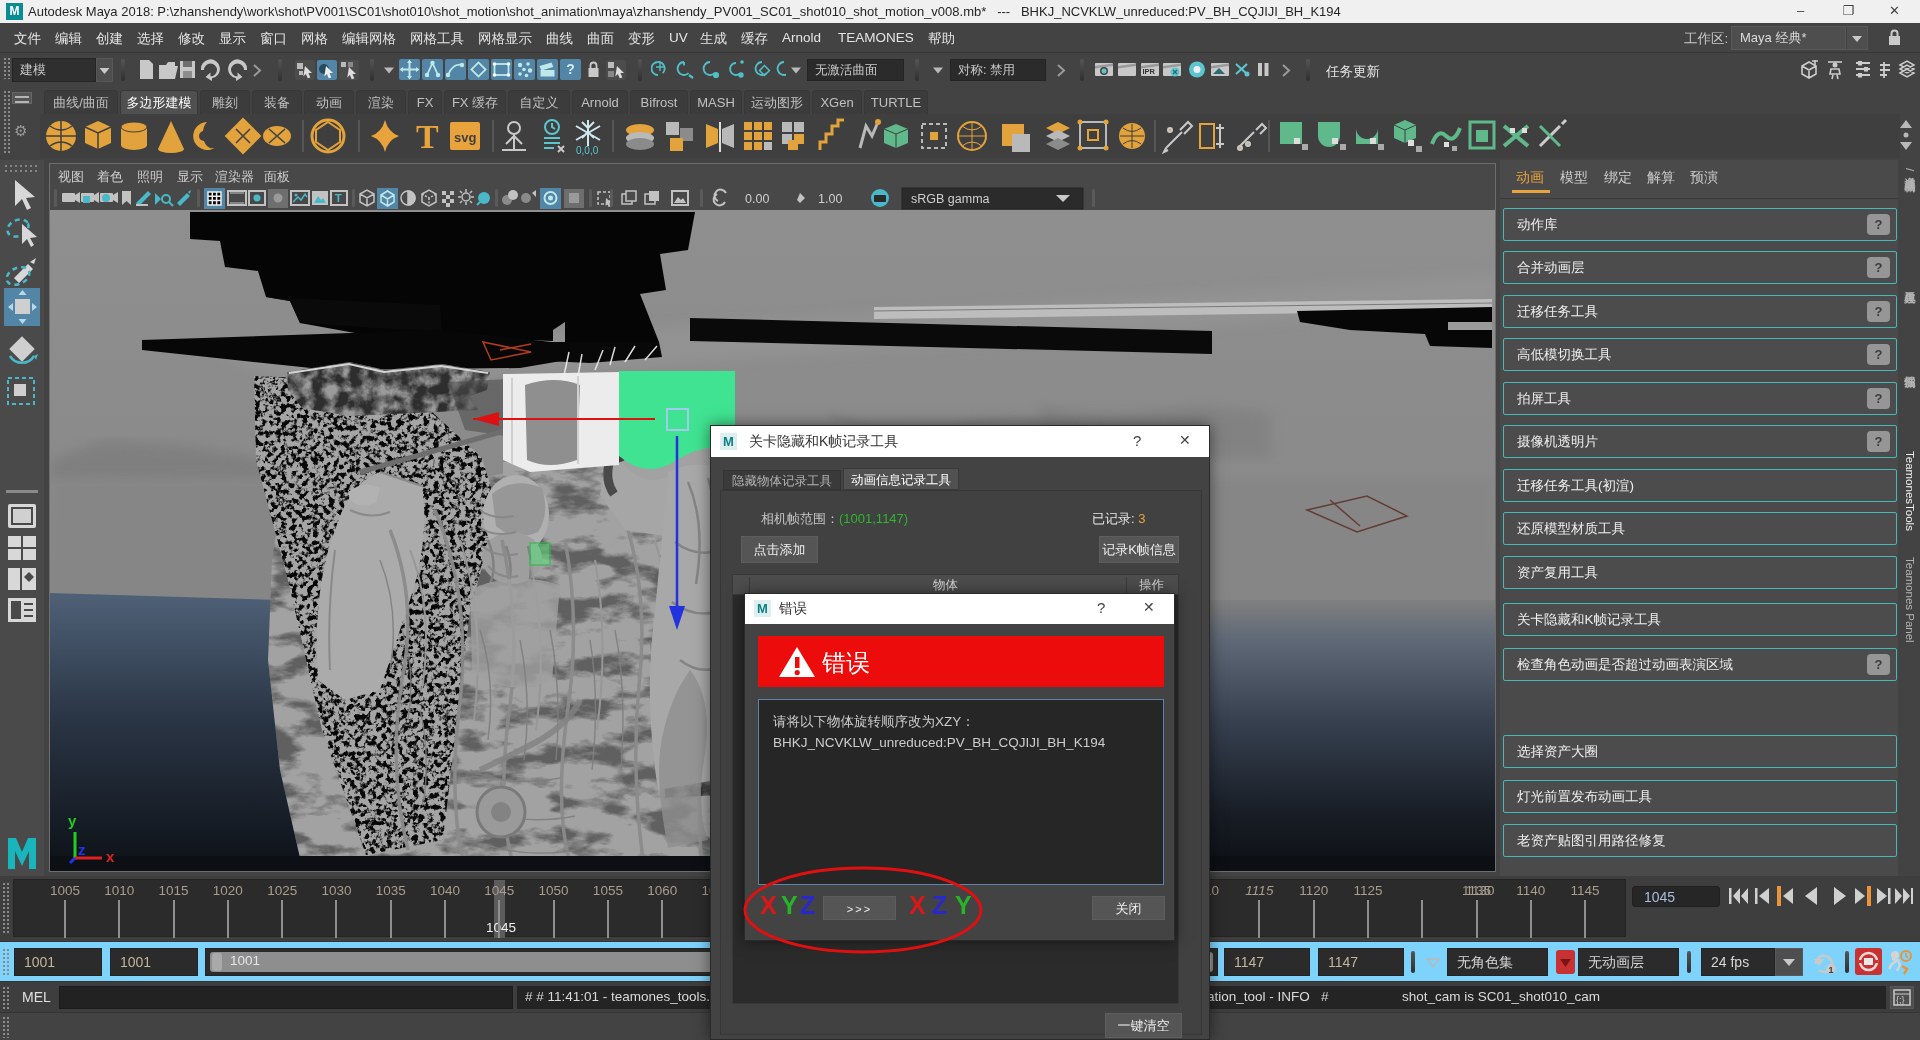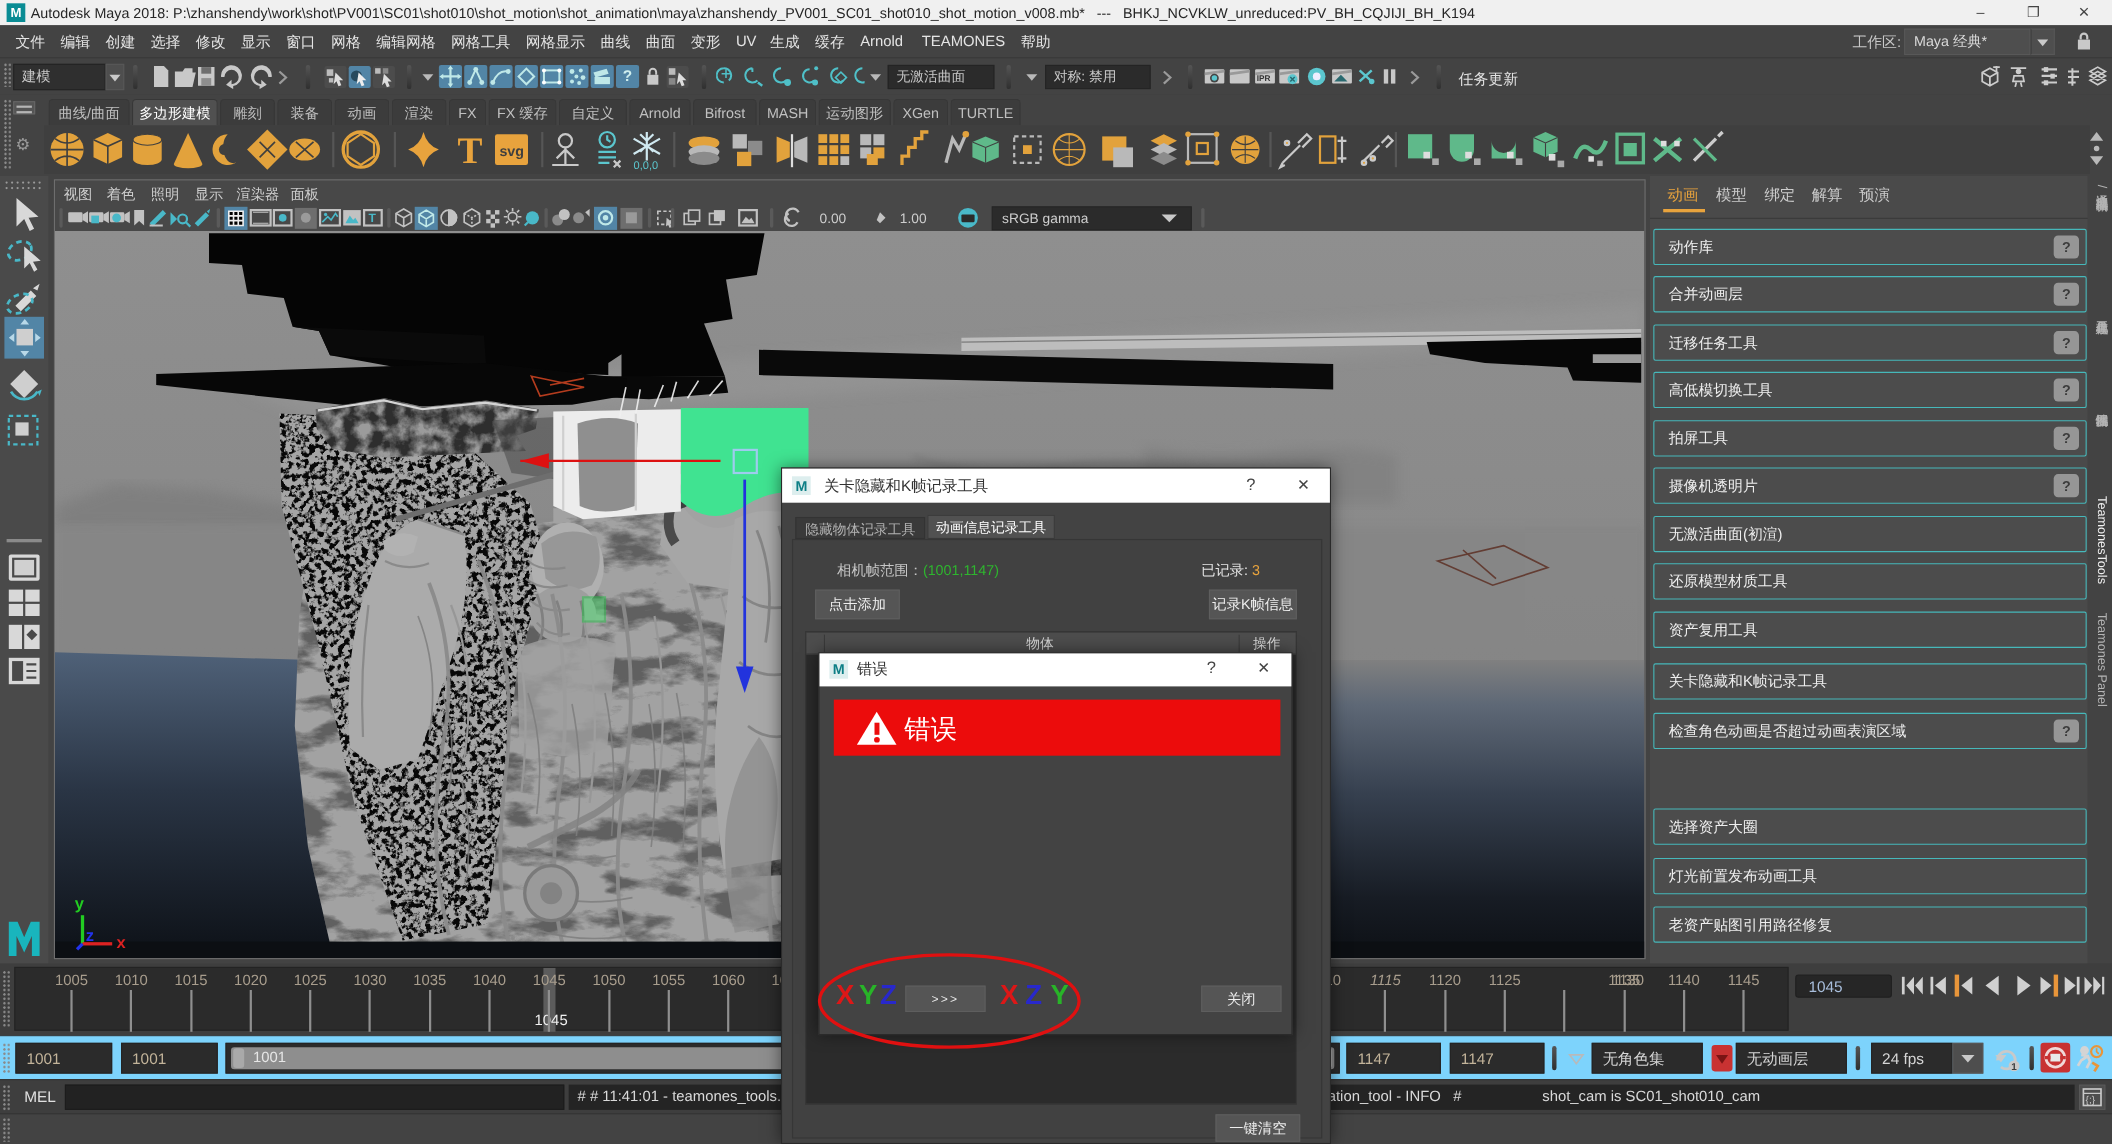--- a/index.html
+++ b/index.html
@@ -759,21 +759,21 @@
  <span class="rtab" style="left:104px">绑定</span>
  <span class="rtab" style="left:147px">解算</span>
  <span class="rtab" style="left:190px">预演</span>
  <div class="abs" style="left:0;top:38px;width:398px;height:1px;background:#3a3a3a"></div>
  <div class="rbtn" style="top:48px">动作库<div class="qmark">?</div></div>
  <div class="rbtn" style="top:91px">合并动画层<div class="qmark">?</div></div>
  <div class="rbtn" style="top:135px">迁移任务工具<div class="qmark">?</div></div>
  <div class="rbtn" style="top:178px">高低模切换工具<div class="qmark">?</div></div>
  <div class="rbtn" style="top:222px">拍屏工具<div class="qmark">?</div></div>
  <div class="rbtn" style="top:265px">摄像机透明片<div class="qmark">?</div></div>
- <div class="rbtn" style="top:309px">无激活曲面(初渲)</div>
+ <div class="rbtn" style="top:309px">迁移任务工具(初渲)</div>
  <div class="rbtn" style="top:352px">还原模型材质工具</div>
  <div class="rbtn" style="top:396px">资产复用工具</div>
  <div class="rbtn" style="top:443px">关卡隐藏和K帧记录工具</div>
  <div class="rbtn" style="top:488px">检查角色动画是否超过动画表演区域<div class="qmark">?</div></div>
  <div class="rbtn" style="top:575px">选择资产大圈</div>
  <div class="rbtn" style="top:620px">灯光前置发布动画工具</div>
  <div class="rbtn" style="top:664px">老资产贴图引用路径修复</div>
 </div>
 <div class="abs" id="rstrip">
  <div class="vtab" style="top:8px;height:118px">通道盒/层编辑器</div>
@@ -966,20 +966,21 @@
   <div class="abs" style="left:398px;top:5px;font-size:14px;color:#444">✕</div>
  </div>
  <div class="abs" style="left:13px;top:42px;width:406px;height:51px;background:#ec0c0c">
   <svg class="abs" style="left:20px;top:9px" width="38" height="34">
           <path d="M19 2 L37 32 L1 32 Z" fill="#ffffff"></path>
           <rect x="17" y="12" width="4.5" height="11" fill="#ec0c0c"></rect>
           <circle cx="19.2" cy="27.5" r="2.6" fill="#ec0c0c"></circle>
         </svg>
   <div class="abs" style="left:64px;top:11px;color:#ffffff;font-size:24px">错误</div>
  </div>
+ <div class="abs" style="left:13px;top:105px;width:406px;height:186px;background:#262626;border:1px solid #5b84a8;color:#cccccc;font-size:13.5px;padding:11px 14px;line-height:21px">请将以下物体旋转顺序改为XZY：<br>BHKJ_NCVKLW_unreduced:PV_BH_CQJIJI_BH_K194</div>
  <div class="abs" style="left:12px;top:297px;width:210px;height:32px;font-size:25px;font-weight:bold;font-family:'Liberation Sans',sans-serif">
   <span style="position:absolute;left:3px;color:#dd1717">X</span>
         <span style="position:absolute;left:24px;color:#28b428">Y</span>
         <span style="position:absolute;left:43px;color:#2828cc">Z</span>
   <span style="position:absolute;left:152px;color:#dd1717">X</span>
         <span style="position:absolute;left:175px;color:#2828cc">Z</span>
         <span style="position:absolute;left:198px;color:#28b428">Y</span>
  </div>
  <div class="dbtn" style="left:78px;top:302px;width:73px;height:24px;line-height:24px;letter-spacing:2px;font-size:11px">&gt;&gt;&gt;</div>
  <div class="dbtn" style="left:347px;top:302px;width:73px;height:24px;line-height:24px">关闭</div>

